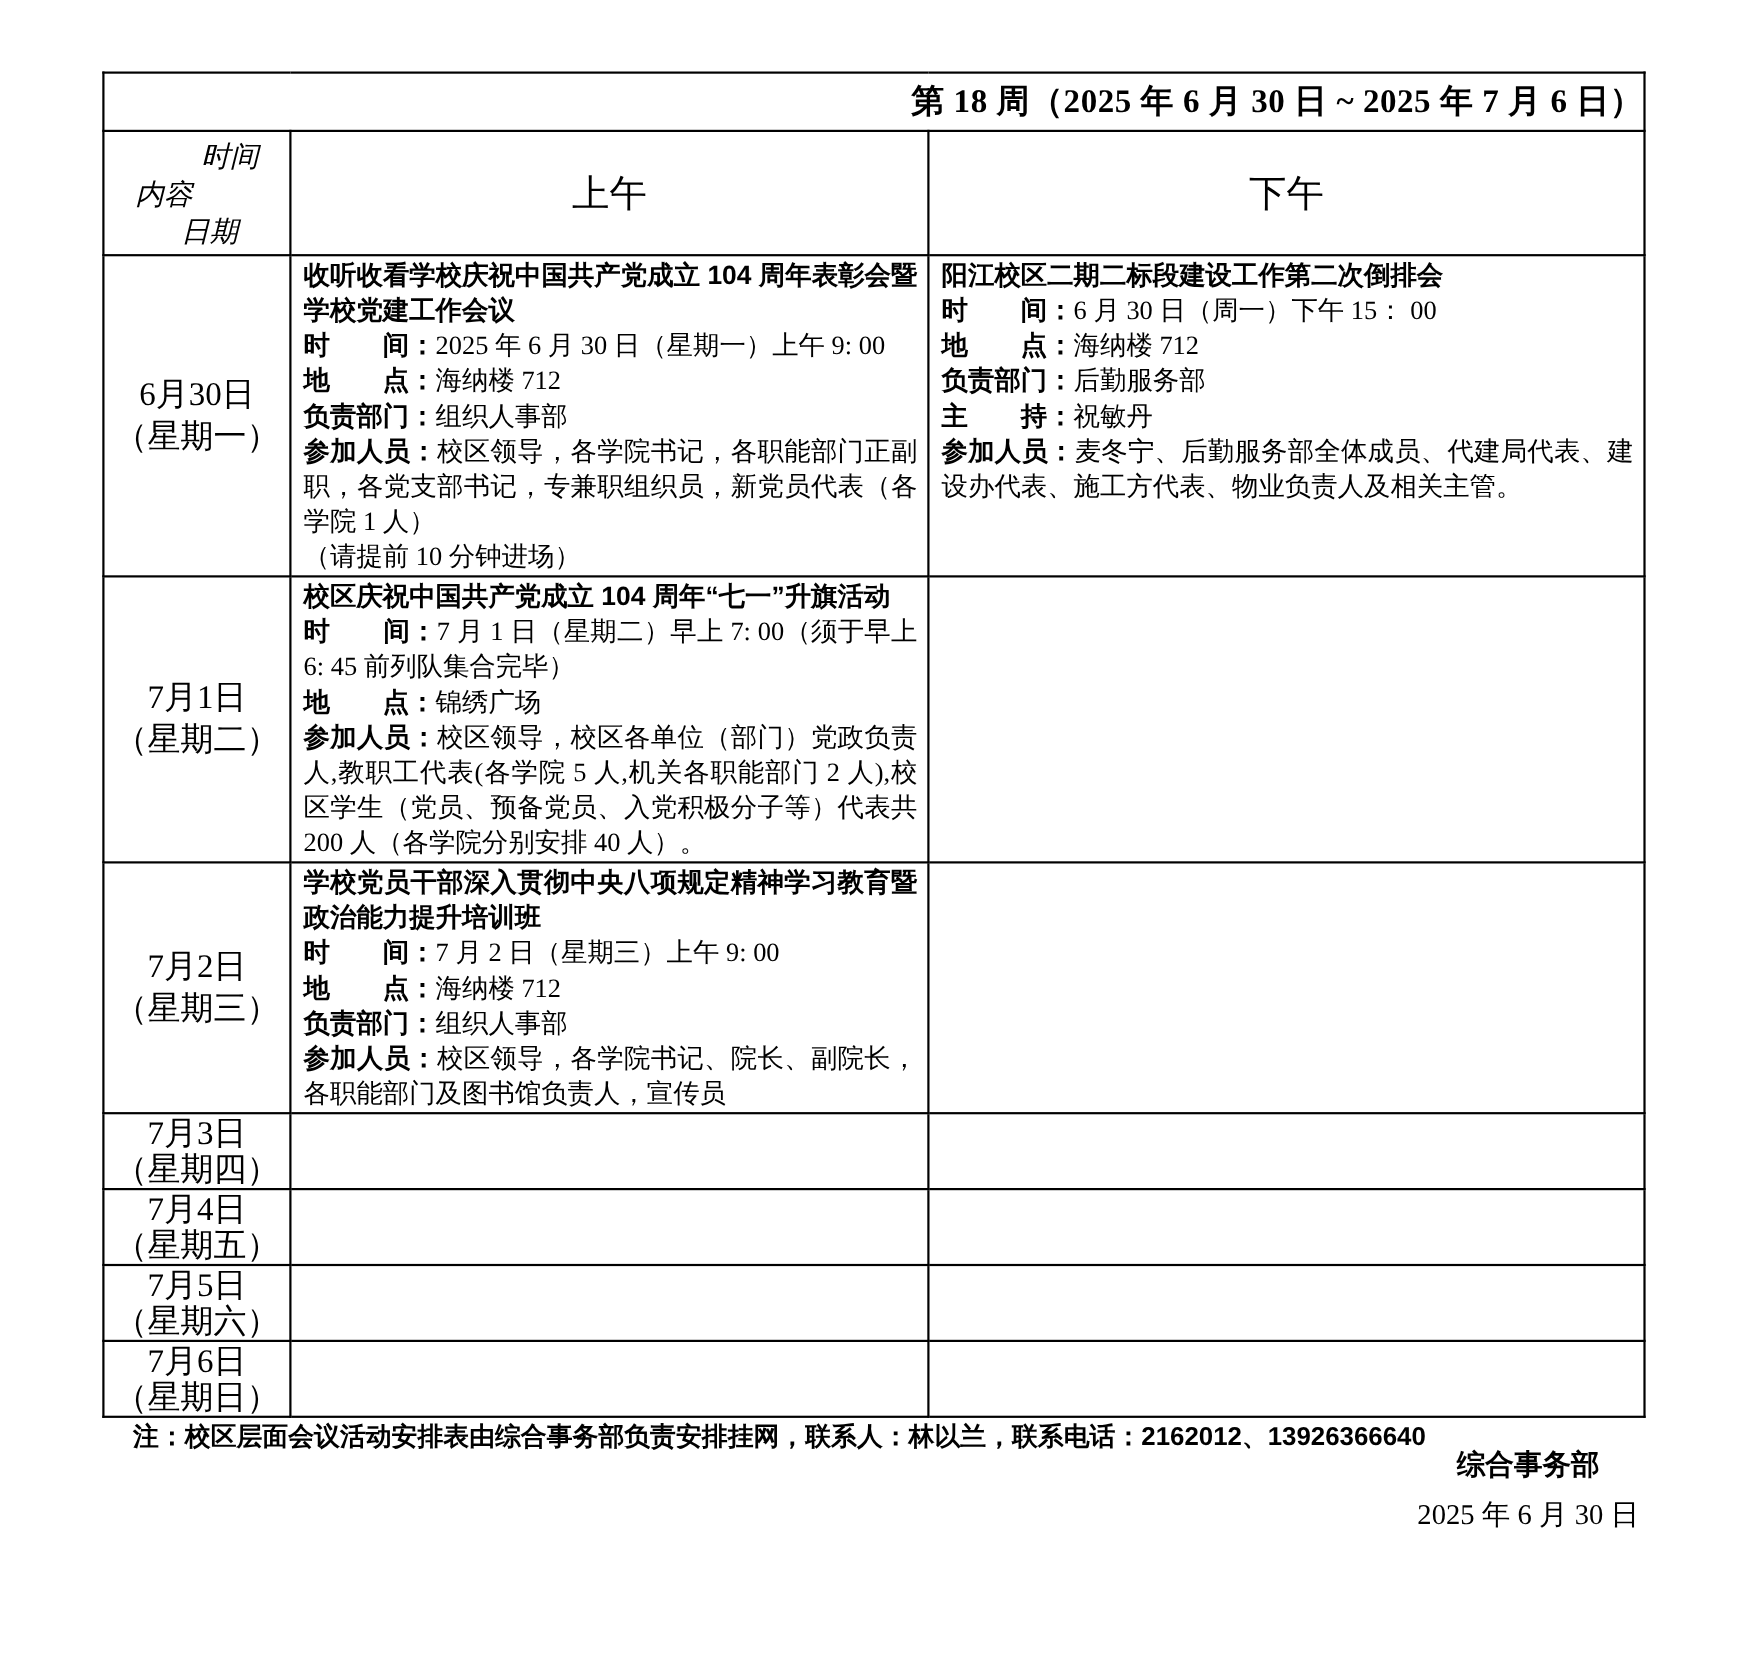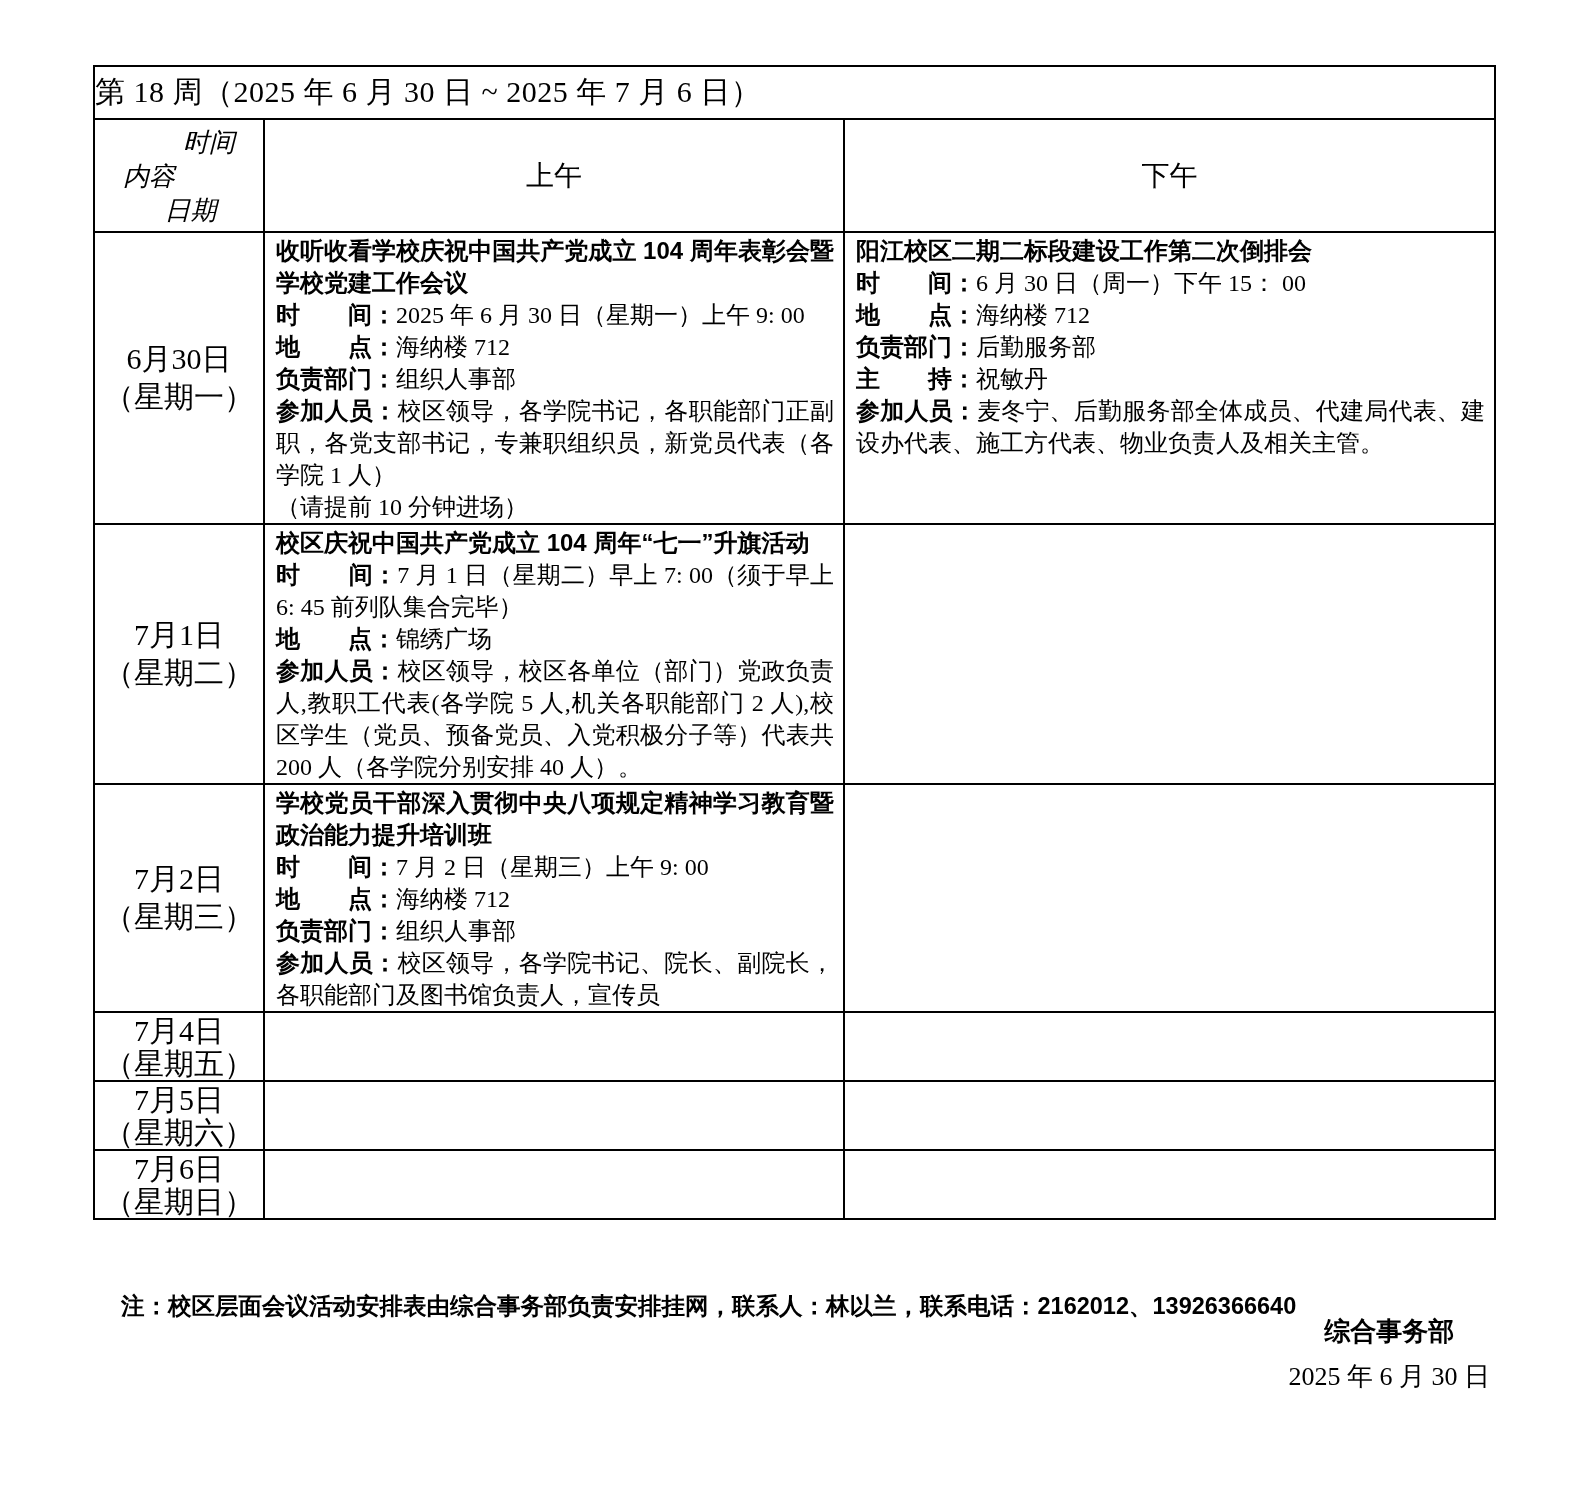--- a/index.html
+++ b/index.html
@@ -10,34 +10,34 @@
   }
   .sheet { position:absolute; left:0; top:0; width:1587px; height:1505px; background:#fff; }
 
   table.schedule {
     position:absolute; left:93px; top:65px; width:1401px;
     border-collapse:collapse; table-layout:fixed;
   }
   table.schedule td { border:2px solid #000; vertical-align:top; padding:0; overflow:hidden; }
 
   .title-cell {
-    height:51px; text-align:left; vertical-align:middle !important;
-    font-weight:normal; font-size:30px; letter-spacing:0.5px;
+    height:51px; text-align:right; vertical-align:middle !important;
+    font-weight:bold; font-size:30px; letter-spacing:0.5px;
   }
 
   .corner-cell { height:106px; vertical-align:top !important; padding-top:5px !important;
     font-family:"Liberation Sans","DejaVu Sans",sans-serif; font-size:26px; }
   .corner-cell div { line-height:34px;font-style:italic; }
   .corner-t { text-align:right; padding-right:28px; }
   .corner-m { text-align:left;  padding-left:28px; }
   .corner-b { text-align:center;  padding-left:23px; }
 
   .colhead {
     text-align:center; vertical-align:middle !important;
-    font-family:"Liberation Sans","DejaVu Sans",sans-serif; font-size:28px;
+    font-family:"Liberation Sans","DejaVu Sans",sans-serif; font-size:34px;
   }
 
   .date-cell { text-align:center; vertical-align:middle !important;
     font-size:30px; line-height:38px; }
   .date-cell.compact { line-height:33px; }
 
   .content { padding:2px 9px 0 11px !important; font-size:24px; line-height:32px; text-align:justify; }
   .content p { margin:0; }
   .etitle { font-family:"Liberation Sans","DejaVu Sans",sans-serif; font-weight:bold; }
   .lab { font-weight:bold; }
@@ -130,20 +130,28 @@
       <td class="content">
         <p class="etitle">学校党员干部深入贯彻中央八项规定精神学习教育暨政治能力提升培训班</p>
         <p><span class="lab">时　　间：</span><span>7 月 2 日（星期三）上午 9: 00</span></p>
         <p><span class="lab">地　　点：</span><span>海纳楼 712</span></p>
         <p><span class="lab">负责部门：</span><span>组织人事部</span></p>
         <p><span class="lab">参加人员：</span><span>校区领导，各学院书记、院长、副院长，各职能部门及图书馆负责人，宣传员</span></p>
       </td>
       <td class="content"></td>
     </tr>
 
+    <tr class="rs">
+      <td class="date-cell compact">
+        <div>7月3日</div>
+        <div>（星期四）</div>
+      </td>
+      <td class="content"></td>
+      <td class="content"></td>
+    </tr>
 
     <tr class="rs">
       <td class="date-cell compact">
         <div>7月4日</div>
         <div>（星期五）</div>
       </td>
       <td class="content"></td>
       <td class="content"></td>
     </tr>
 

